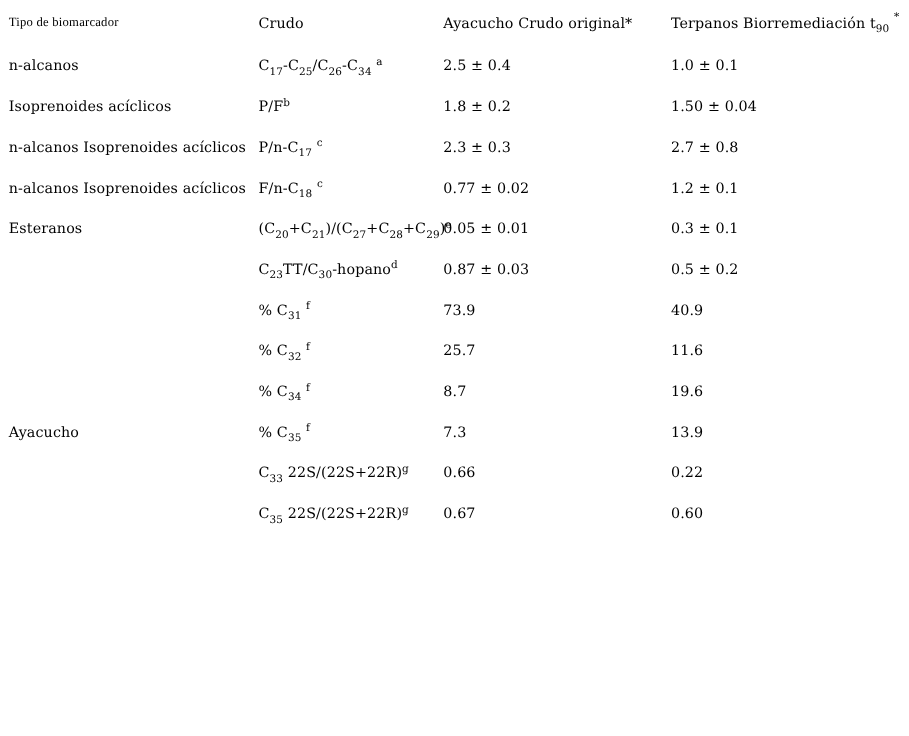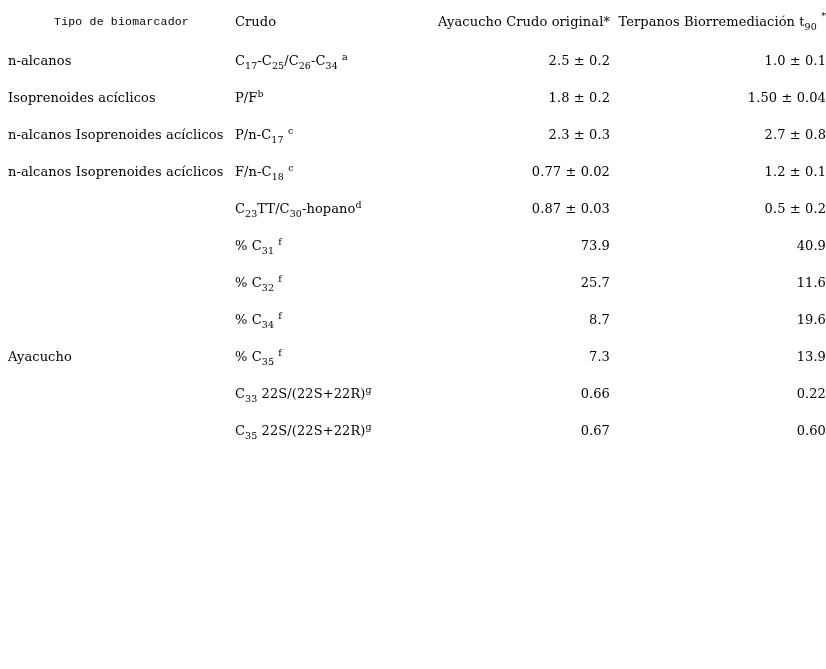--- a/index.html
+++ b/index.html
@@ -28,26 +28,25 @@
     padding: 0;
     font-weight: normal;
     font-size: 13px;
     text-align: left;
     vertical-align: middle;
     white-space: nowrap;
     letter-spacing: 0.1px;
   }
   thead th { height: 42px; }
   tbody td { height: 37px; }
-  th.num, td.num { text-align: right; }
+  th.num, td.num { text-align: left; }
   th.tipo-h {
-    font-family: Liberation Mono, monospace;
+    font-family: Liberation Serif, serif;
     font-size: 11.5px;
     letter-spacing: 0.2px;
-    text-align: center;
   }
   sub {
     font-size: 9.5px;
     line-height: 0;
     vertical-align: -4px;
   }
   sup {
     font-size: 9.5px;
     line-height: 0;
     vertical-align: 5px;
@@ -69,21 +68,21 @@
       <th class="tipo-h">Tipo de biomarcador</th>
       <th>Crudo</th>
       <th class="num">Ayacucho Crudo original*</th>
       <th class="num"><span>Terpanos Biorremediación t</span><sub>90</sub><span> </span><sup>*</sup></th>
     </tr>
   </thead>
   <tbody>
   <tr>
     <td>n-alcanos</td>
     <td><span>C</span><sub>17</sub><span>-C</span><sub>25</sub><span>/C</span><sub>26</sub><span>-C</span><sub>34</sub><span> </span><sup>a</sup></td>
-    <td class="num">2.5 ± 0.2</td>
+    <td class="num">2.5 ± 0.4</td>
     <td class="num">1.0 ± 0.1</td>
   </tr>
 
   <tr>
     <td>Isoprenoides acíclicos</td>
     <td><span>P/F</span><sup>b</sup></td>
     <td class="num">1.8 ± 0.2</td>
     <td class="num">1.50 ± 0.04</td>
   </tr>
 
@@ -94,20 +93,26 @@
     <td class="num">2.7 ± 0.8</td>
   </tr>
 
   <tr>
     <td>n-alcanos Isoprenoides acíclicos</td>
     <td><span>F/n-C</span><sub>18</sub><span> </span><sup>c</sup></td>
     <td class="num">0.77 ± 0.02</td>
     <td class="num">1.2 ± 0.1</td>
   </tr>
 
+  <tr>
+    <td>Esteranos</td>
+    <td><span>(C</span><sub>20</sub><span>+C</span><sub>21</sub><span>)/(C</span><sub>27</sub><span>+C</span><sub>28</sub><span>+C</span><sub>29</sub><span>)</span><sup>e</sup></td>
+    <td class="num">0.05 ± 0.01</td>
+    <td class="num">0.3 ± 0.1</td>
+  </tr>
 
   <tr>
     <td></td>
     <td><span>C</span><sub>23</sub><span>TT/C</span><sub>30</sub><span>-hopano</span><sup>d</sup></td>
     <td class="num">0.87 ± 0.03</td>
     <td class="num">0.5 ± 0.2</td>
   </tr>
 
   <tr>
     <td></td>

